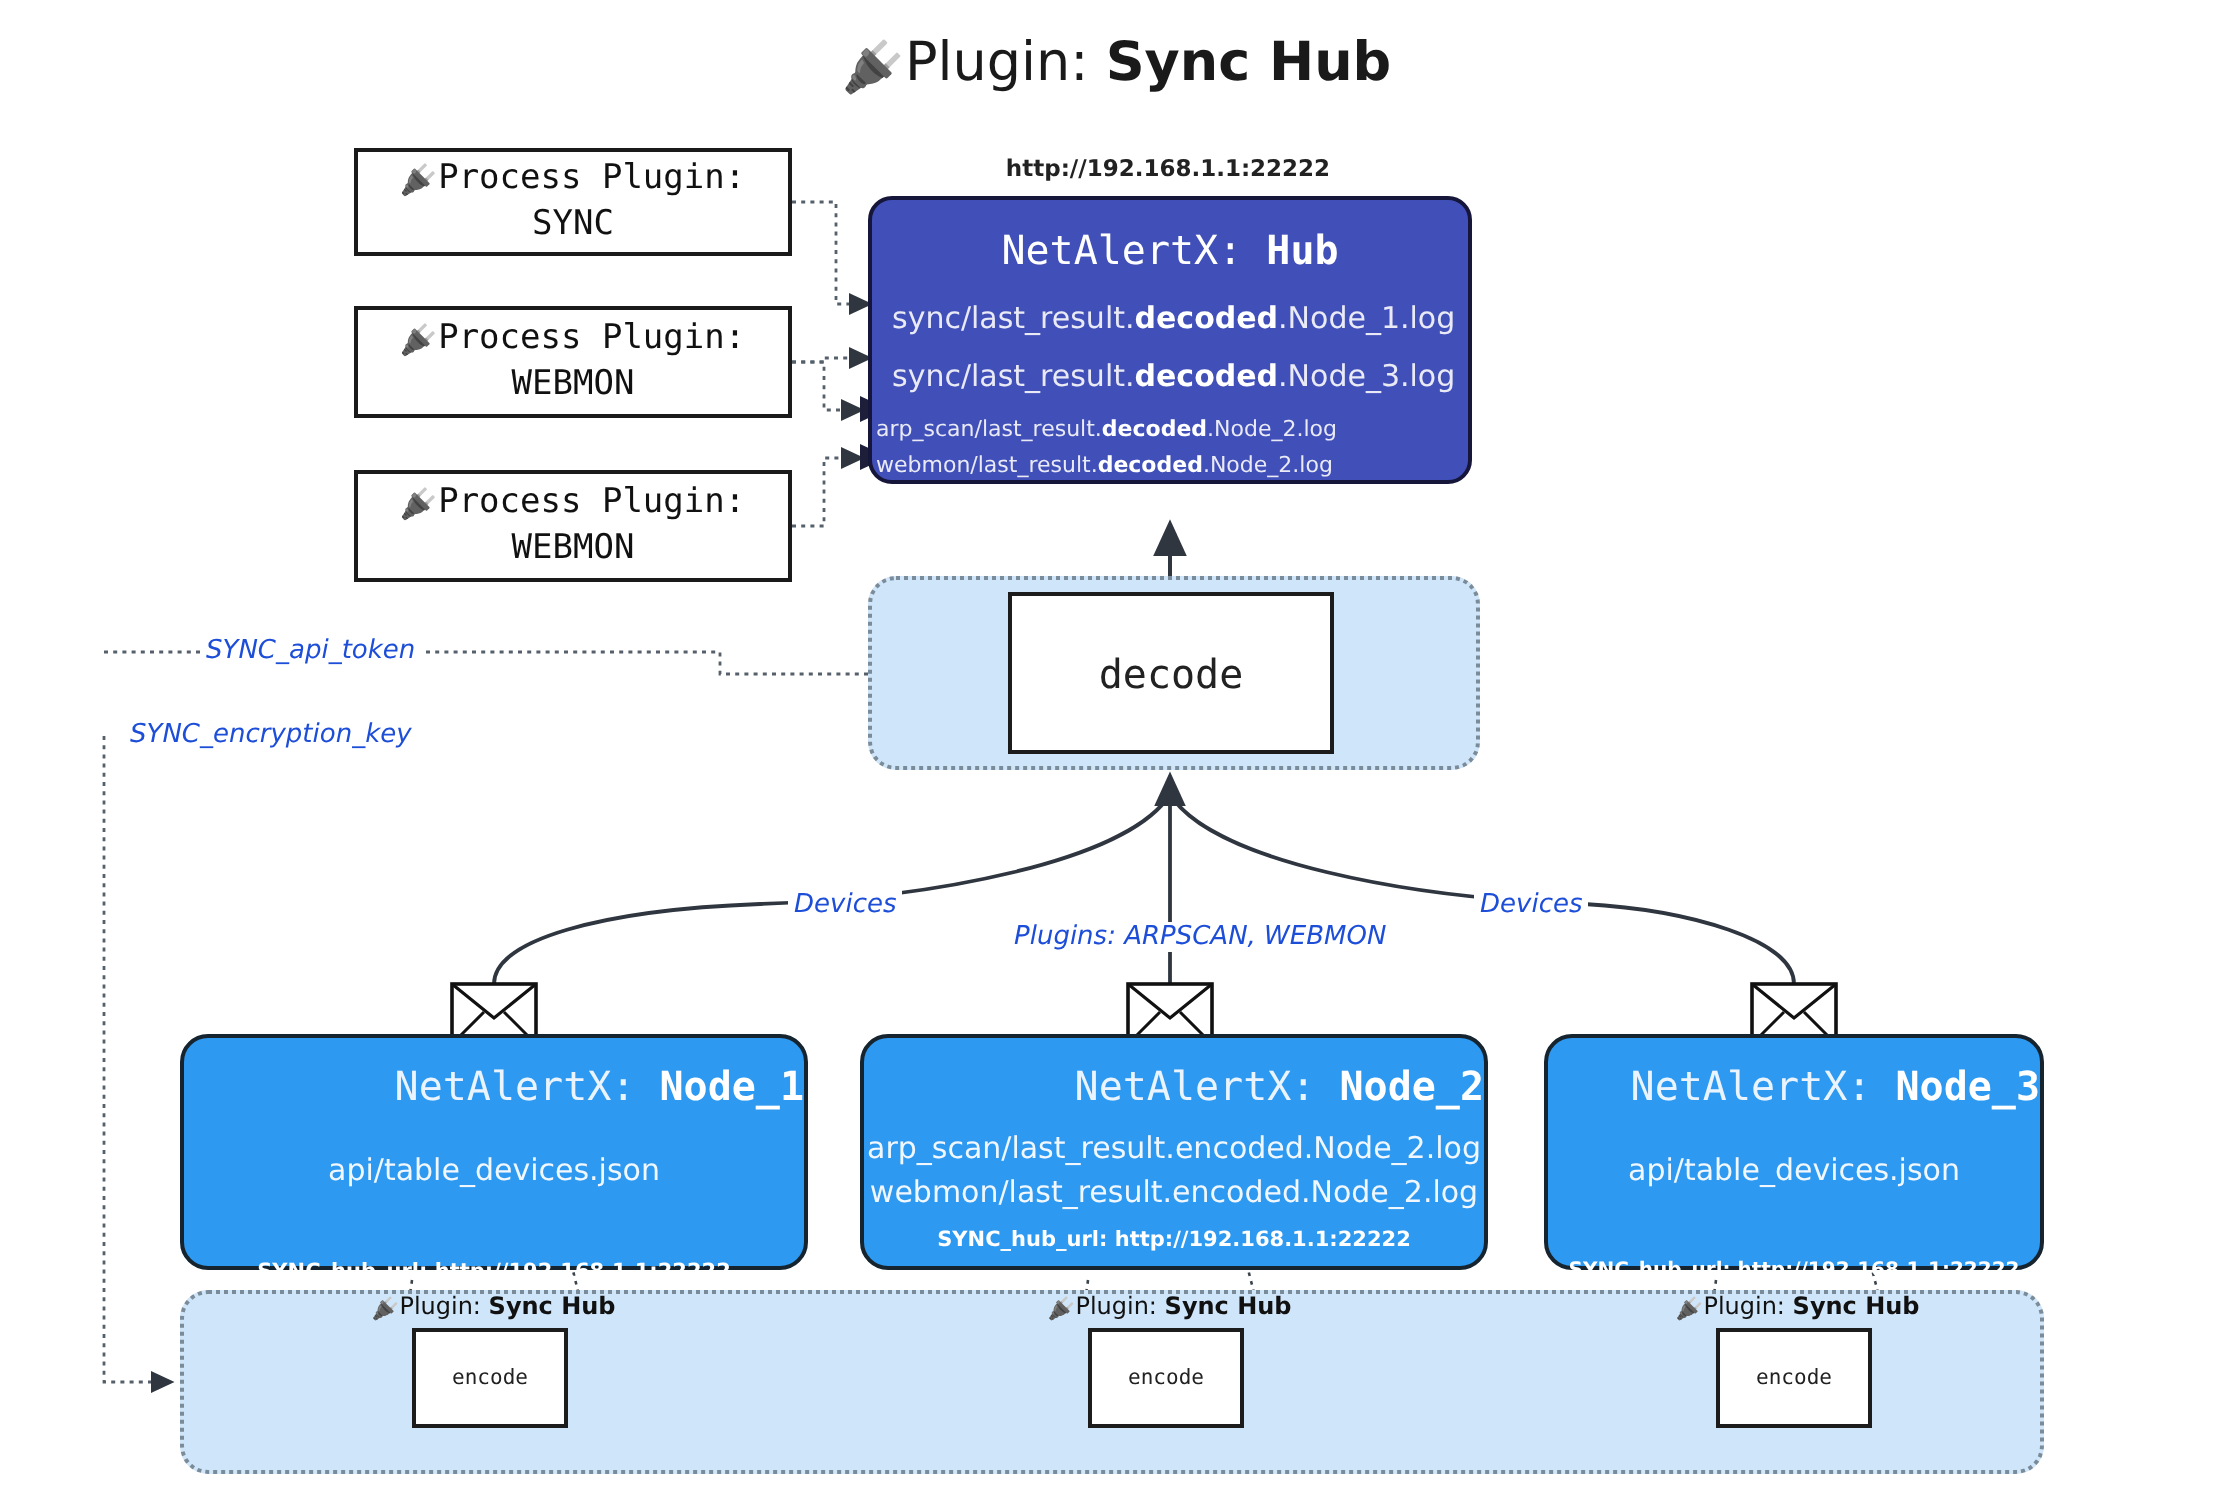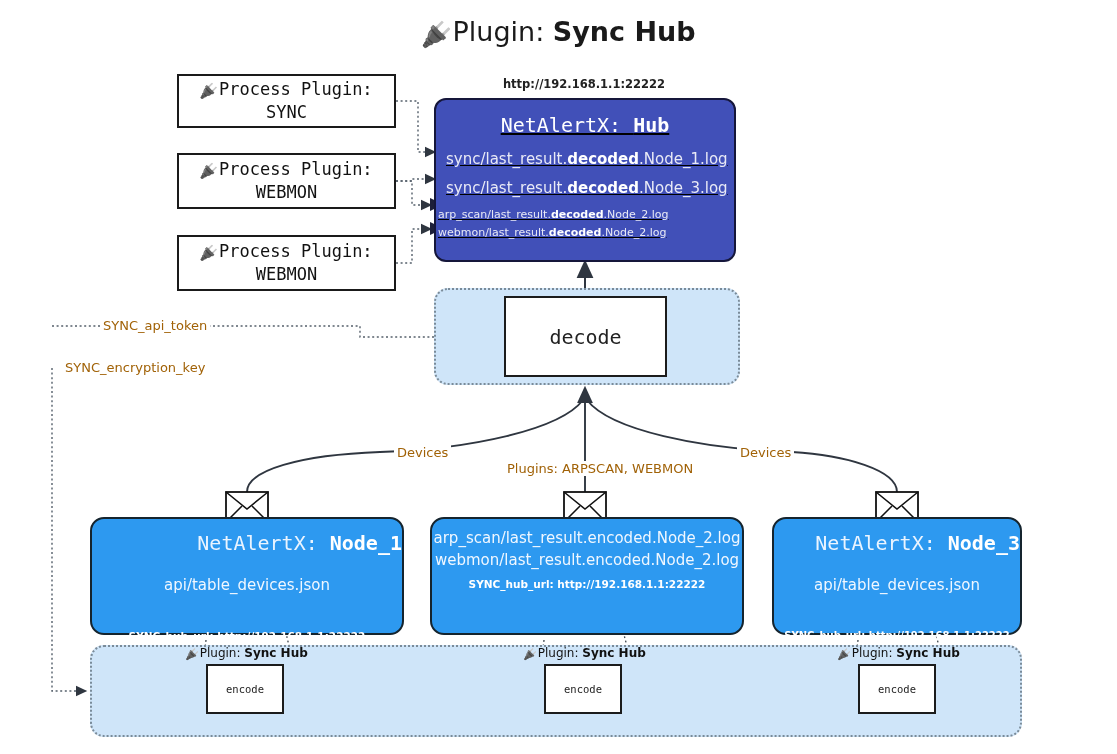--- a/index.html
+++ b/index.html
@@ -82,22 +82,22 @@
 
   
   .plugcap{
     position:absolute;font-size:12px;color:#111;white-space:nowrap;
   }
   .plugcap .plug{display:inline-block;transform:scaleX(-1);font-size:11px;vertical-align:-1px;}
   .plugcap b{font-weight:bold;}
 
   
   .edgelabel{
-    position:absolute;background:#ffffff;font-size:13px;color:#a16207;
-    white-space:nowrap;padding:0 3px;
+    position:absolute;background:#ffffff;font-size:13px;color:#1d4ed8;
+    white-space:nowrap;padding:0 3px;font-style:italic;
   }
 
   svg.ov{position:absolute;left:0;top:0;width:1117px;height:754px;pointer-events:none;}
 </style>
 </head>
 <body>
 
 <div id="title">
   <span class="plug">🔌</span><span>Plugin: </span><span class="b">Sync Hub</span>
 </div>
@@ -192,21 +192,21 @@
   <div class="l2">WEBMON</div>
 </div>
 
 <div class="abs procbox" style="left:177px;top:235px;width:219px;height:56px;">
   <div class="l1"><span class="plug">🔌</span><span>Process Plugin:</span></div>
   <div class="l2">WEBMON</div>
 </div>
 
 <div id="hub-caption" style="left:434px;top:77px;width:300px;text-align:center;">http://192.168.1.1:22222</div>
 
-<div class="abs" id="hub" style="left:434px;top:98px;width:302px;height:164px;text-decoration:underline;">
+<div class="abs" id="hub" style="left:434px;top:98px;width:302px;height:144px;">
   <div class="hub-title"><span>NetAlertX: </span><b>Hub</b></div>
   <div class="logline" style="margin-top:13px;"><span>sync/last_result.</span><b>decoded</b><span>.Node_1.log</span></div>
   <div class="logline" style="margin-top:11px;"><span>sync/last_result.</span><b>decoded</b><span>.Node_3.log</span></div>
   <div class="logline wide" style="margin-top:11px;"><span>arp_scan/last_result.</span><b>decoded</b><span>.Node_2.log</span></div>
   <div class="logline wide" style="margin-top:5px;"><span>webmon/last_result.</span><b>decoded</b><span>.Node_2.log</span></div>
 </div>
 
 <div class="abs bluepanel" style="left:434px;top:288px;width:306px;height:97px;"></div>
 <div class="abs whitebox" id="decode" style="left:504px;top:296px;width:163px;height:81px;">decode</div>
 
@@ -217,20 +217,21 @@
 <div class="edgelabel" style="left:737px;top:445px;">Devices</div>
 <div class="edgelabel" style="left:504px;top:461px;">Plugins: ARPSCAN, WEBMON</div>
 
 <div class="abs node" style="left:90px;top:517px;width:314px;height:118px;">
   <div class="ntitle"><span>NetAlertX: </span><b>Node_1</b></div>
   <div class="nline" style="margin-top:21px;">api/table_devices.json</div>
   <div class="nfoot" style="margin-top:36px;">SYNC_hub_url: http://192.168.1.1:22222</div>
 </div>
 
 <div class="abs node" style="left:430px;top:517px;width:314px;height:118px;">
+  <div class="ntitle"><span>NetAlertX: </span><b>Node_2</b></div>
   <div class="nline" style="margin-top:10px;">arp_scan/last_result.encoded.Node_2.log</div>
   <div class="nline" style="margin-top:4px;">webmon/last_result.encoded.Node_2.log</div>
   <div class="nfoot" style="margin-top:9px;">SYNC_hub_url: http://192.168.1.1:22222</div>
 </div>
 
 <div class="abs node" style="left:772px;top:517px;width:250px;height:118px;">
   <div class="ntitle"><span>NetAlertX: </span><b>Node_3</b></div>
   <div class="nline" style="margin-top:21px;">api/table_devices.json</div>
   <div class="nfoot" style="margin-top:36px;font-size:10px;">SYNC_hub_url: http://192.168.1.1:22222</div>
 </div>

